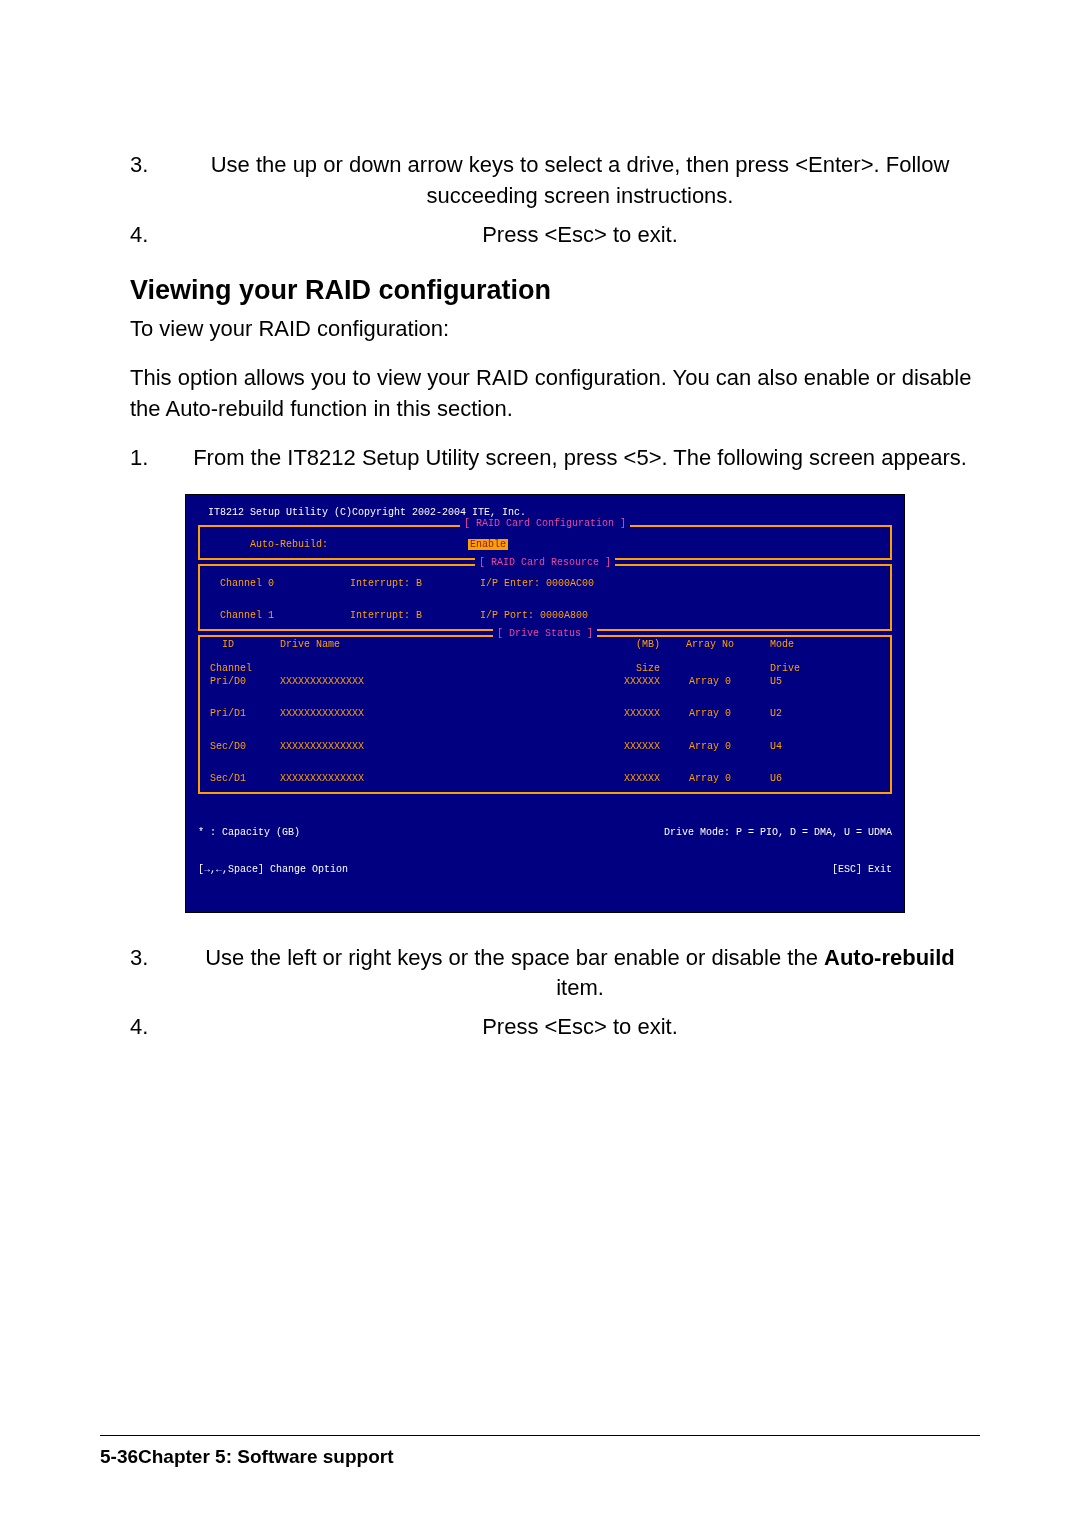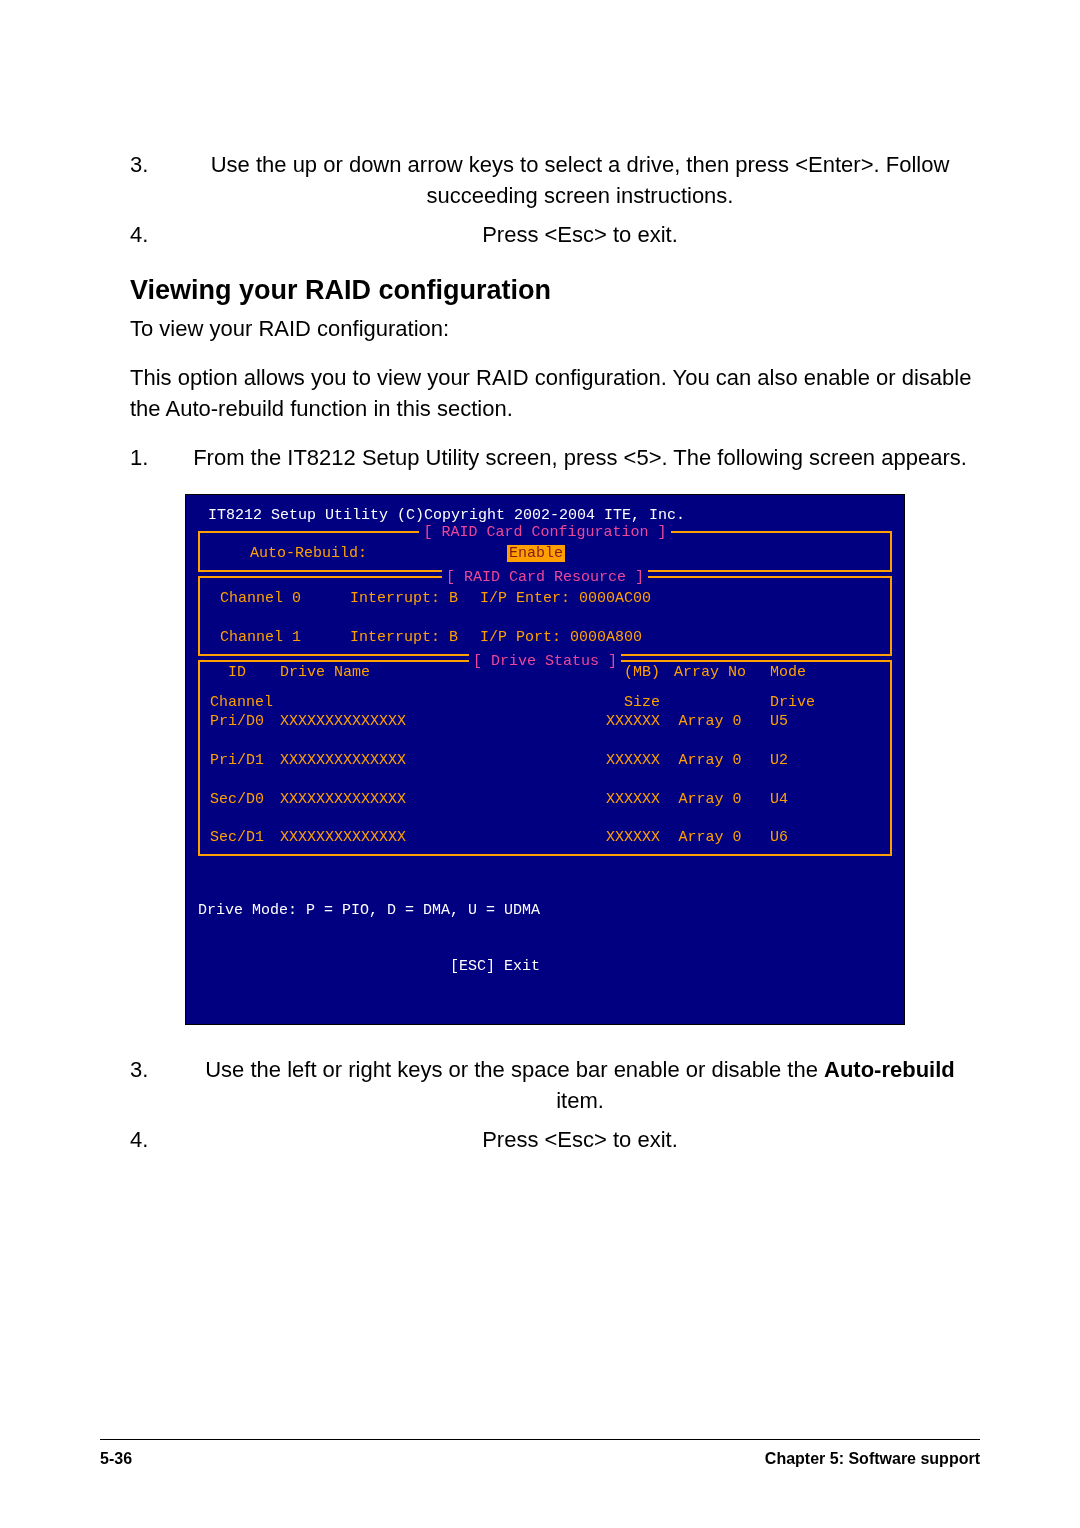--- a/index.html
+++ b/index.html
@@ -46,21 +46,21 @@
     line-height: 1.4;
     margin: 0 0 18px 0;
   }
   .term-wrap {
     margin: 0 0 30px 55px;
   }
   .term {
     background: #000080;
     color: #ffa000;
     font-family: "Courier New", monospace;
-    font-size: 15px;
+    font-size: 10px;
     line-height: 1.25;
     padding: 8px 12px 8px 12px;
     width: 720px;
     box-sizing: border-box;
     border: 1px solid #000;
   }
   .term .title-line {
     color: #ffffff;
     white-space: pre;
     padding: 4px 0 6px 10px;
@@ -103,22 +103,21 @@
   .term .footer .fr { white-space: pre; text-align: right; }
   .strong { font-weight: bold; }
   .page-footer {
     position: absolute;
     bottom: 60px;
     left: 100px;
     right: 100px;
     border-top: 1px solid #000;
     padding-top: 10px;
     display: flex;
-    justify-content: space-between;
-    font-size: 16px;
+    font-size: 19px;
     font-weight: bold;
   }
 </style>
 </head>
 <body>
 
 <div class="page">
 
   <ol class="steps">
     <li>
@@ -163,20 +162,24 @@
         <div class="row" style="padding-top:12px"><span style="display:inline-block;width:70px">Channel</span><span style="display:inline-block;width:300px"></span><span style="display:inline-block;width:80px;text-align:right">Size</span><span style="display:inline-block;width:110px"></span><span>Drive</span></div>
         <div id="drive-rows">
             <div class="row" style="padding-top: 0px;"><span style="display:inline-block;width:70px">Pri/D0</span><span style="display:inline-block;width:300px">XXXXXXXXXXXXXX</span><span style="display:inline-block;width:80px;text-align:right">XXXXXX</span><span style="display:inline-block;width:100px;text-align:center">Array 0</span><span style="display:inline-block;width:10px"></span><span>U5</span></div>
             <div class="row" style="padding-top: 20px;"><span style="display:inline-block;width:70px">Pri/D1</span><span style="display:inline-block;width:300px">XXXXXXXXXXXXXX</span><span style="display:inline-block;width:80px;text-align:right">XXXXXX</span><span style="display:inline-block;width:100px;text-align:center">Array 0</span><span style="display:inline-block;width:10px"></span><span>U2</span></div>
             <div class="row" style="padding-top: 20px;"><span style="display:inline-block;width:70px">Sec/D0</span><span style="display:inline-block;width:300px">XXXXXXXXXXXXXX</span><span style="display:inline-block;width:80px;text-align:right">XXXXXX</span><span style="display:inline-block;width:100px;text-align:center">Array 0</span><span style="display:inline-block;width:10px"></span><span>U4</span></div>
             <div class="row" style="padding-top: 20px;"><span style="display:inline-block;width:70px">Sec/D1</span><span style="display:inline-block;width:300px">XXXXXXXXXXXXXX</span><span style="display:inline-block;width:80px;text-align:right">XXXXXX</span><span style="display:inline-block;width:100px;text-align:center">Array 0</span><span style="display:inline-block;width:10px"></span><span>U6</span></div>
           </div>
       </div>
 
       <div class="footer">
+        <div class="fl">
+          <div>* : Capacity (GB)</div>
+          <div>[→,←,Space] Change Option</div>
+        </div>
         <div class="fr">
           <div>Drive Mode: P = PIO, D = DMA, U = UDMA</div>
           <div>[ESC] Exit</div>
         </div>
       </div>
     </div>
   </div>
 
   <ol class="steps">
     <li>

